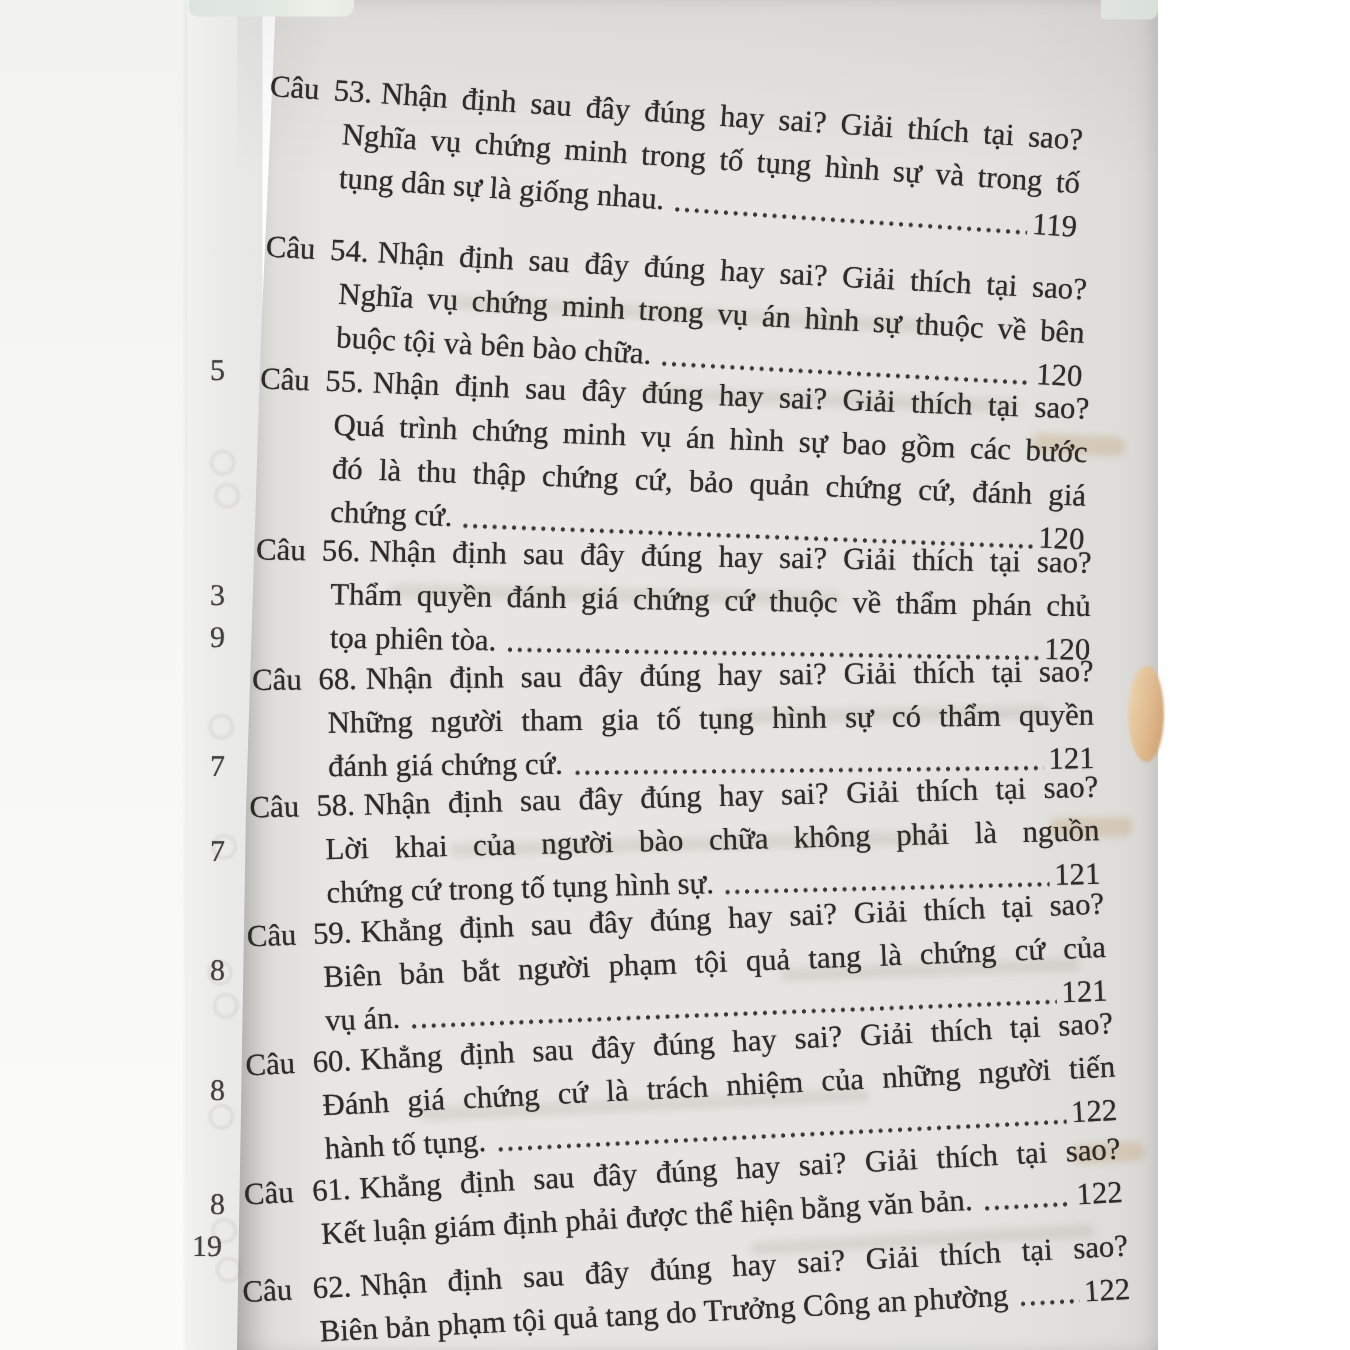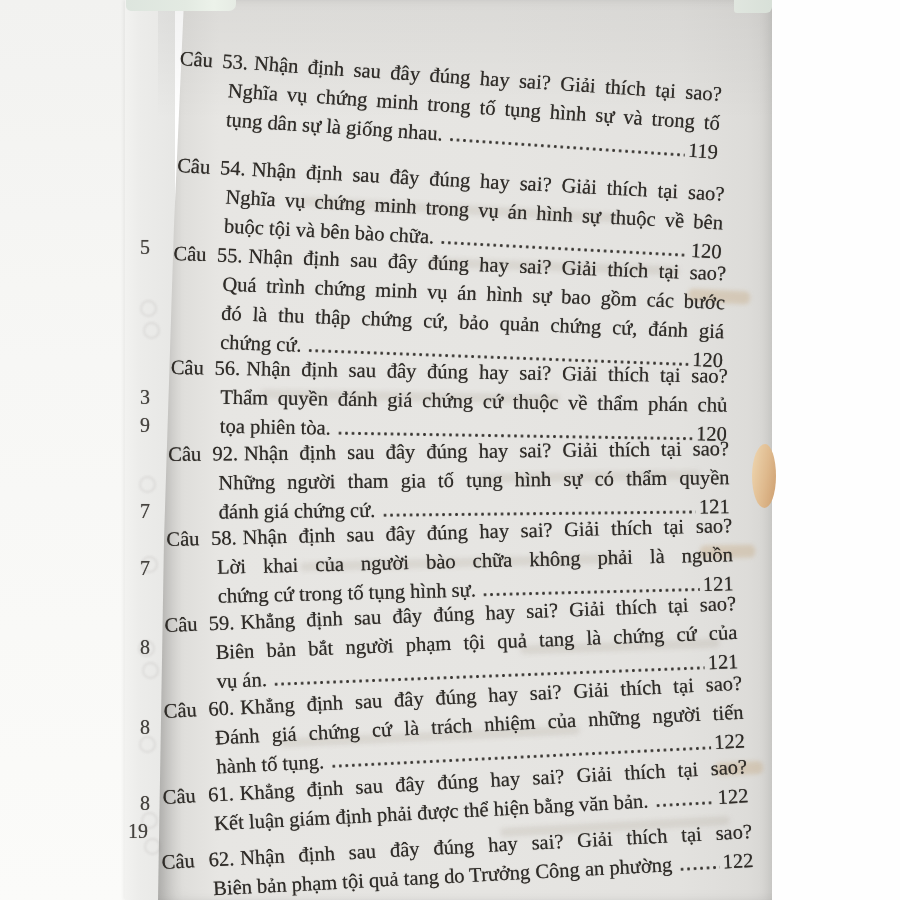--- a/index.html
+++ b/index.html
@@ -130,21 +130,21 @@
   <div class="line first"><span class="lbl">Câu 56.</span><span>Nhận định sau đây đúng hay sai? Giải thích tại sao?</span></div>
   <div class="line cont just">Thẩm quyền đánh giá chứng cứ thuộc về thẩm phán chủ</div>
   <div class="line cont last">
       <span>tọa phiên tòa.</span>
       <span class="leader"></span>
       <span class="pagenum">120</span>
     </div>
 </div>
 
 <div class="entry" style="top:440px;left:168px;width:561px;transform:rotate(-0.6deg)">
-  <div class="line first"><span class="lbl">Câu 92.</span><span>Nhận định sau đây đúng hay sai? Giải thích tại sao?</span></div>
+  <div class="line first"><span class="lbl">Câu 68.</span><span>Nhận định sau đây đúng hay sai? Giải thích tại sao?</span></div>
   <div class="line cont just">Những người tham gia tố tụng hình sự có thẩm quyền</div>
   <div class="line cont last">
       <span>đánh giá chứng cứ.</span>
       <span class="leader"></span>
       <span class="pagenum">121</span>
     </div>
 </div>
 
 <div class="entry" style="top:525px;left:166px;width:566px;transform:rotate(-1.4deg)">
   <div class="line first"><span class="lbl">Câu 58.</span><span>Nhận định sau đây đúng hay sai? Giải thích tại sao?</span></div>

